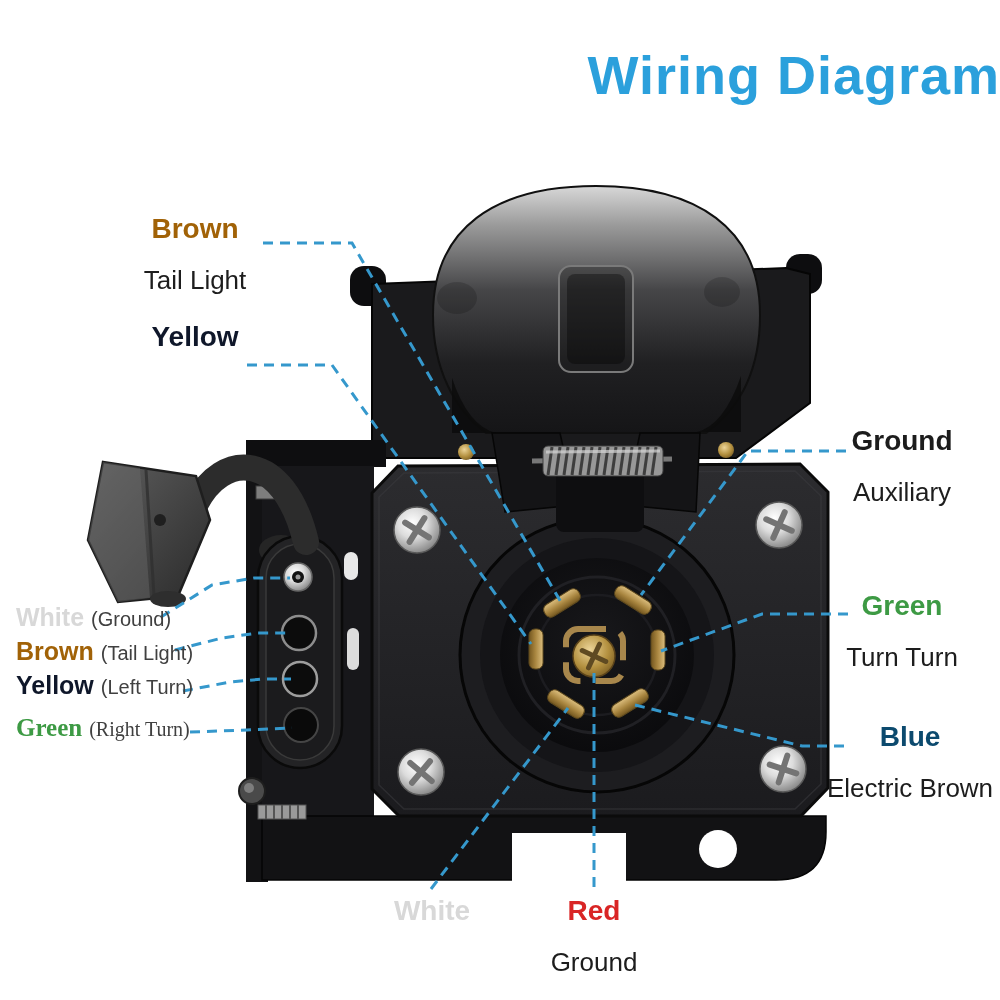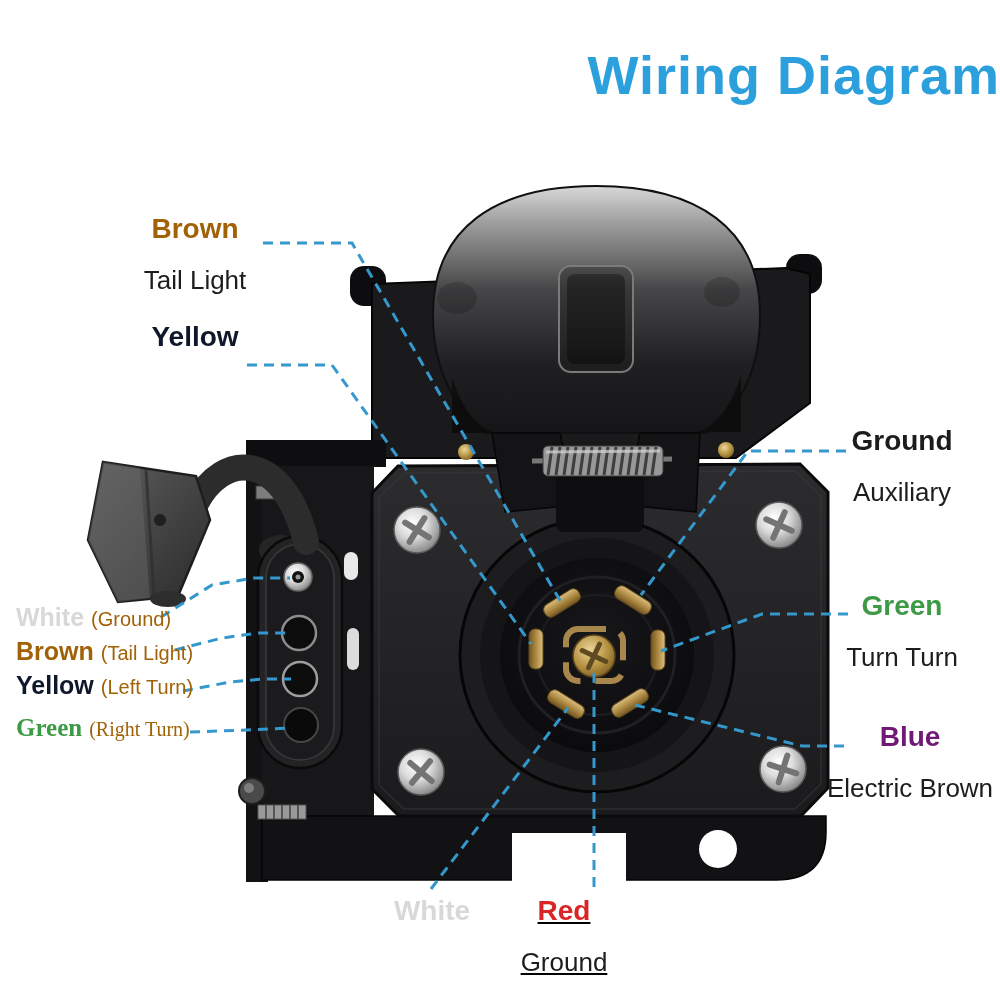--- a/index.html
+++ b/index.html
@@ -9,32 +9,32 @@
   }
   .page-title{
     position:absolute;left:0;top:44px;width:1000px;text-align:right;
     font-size:54px;font-weight:bold;color:#2ba0dc;letter-spacing:1px;
   }
   svg.scene{position:absolute;left:0;top:0;}
   .lbl{position:absolute;text-align:center;line-height:1.1;}
   .lbl .name{display:block;font-weight:bold;font-size:28px;}
   .lbl .func{display:block;font-size:26px;color:#1d1d1d;margin-top:21px;}
   .c-brown{color:#a16207}.c-yellow{color:#0f172a}.c-black{color:#1c1c1c}
-  .c-green{color:#3d9a44}.c-blue{color:#701a75}.c-white{color:#d8d8d8}.c-red{color:#d92525}
+  .c-green{color:#3d9a44}.c-blue{color:#0c4a6e}.c-white{color:#d8d8d8}.c-red{color:#d92525}
   .flatrow{position:absolute;left:16px;white-space:nowrap;line-height:30px;}
   .flatrow .w{font-weight:bold;font-size:25px;}
-  .flatrow .p{font-size:20px;color:#a16207;margin-left:7px;}
+  .flatrow .p{font-size:20px;color:#404040;margin-left:7px;}
   
   #lbl-brown {left:110px;top:214px;width:170px;}
   #lbl-yellow{left:110px;top:322px;width:170px;}
   #lbl-black {left:822px;top:426px;width:160px;}
   #lbl-green {left:822px;top:591px;width:160px;}
   #lbl-blue  {left:820px;top:722px;width:180px;white-space:nowrap;}
   #lbl-white {left:347px;top:896px;width:170px;}
-  #lbl-red   {left:479px;top:896px;width:170px;text-decoration:underline;}
+  #lbl-red   {left:509px;top:896px;width:170px;}
   #frow-white {top:602px;}
   #frow-brown {top:636px;}
   #frow-yellow{top:670px;}
   #frow-green {top:713px;font-family:Liberation Serif, serif;}
 </style>
 </head>
 <body>
 
 <div class="canvas">
 

